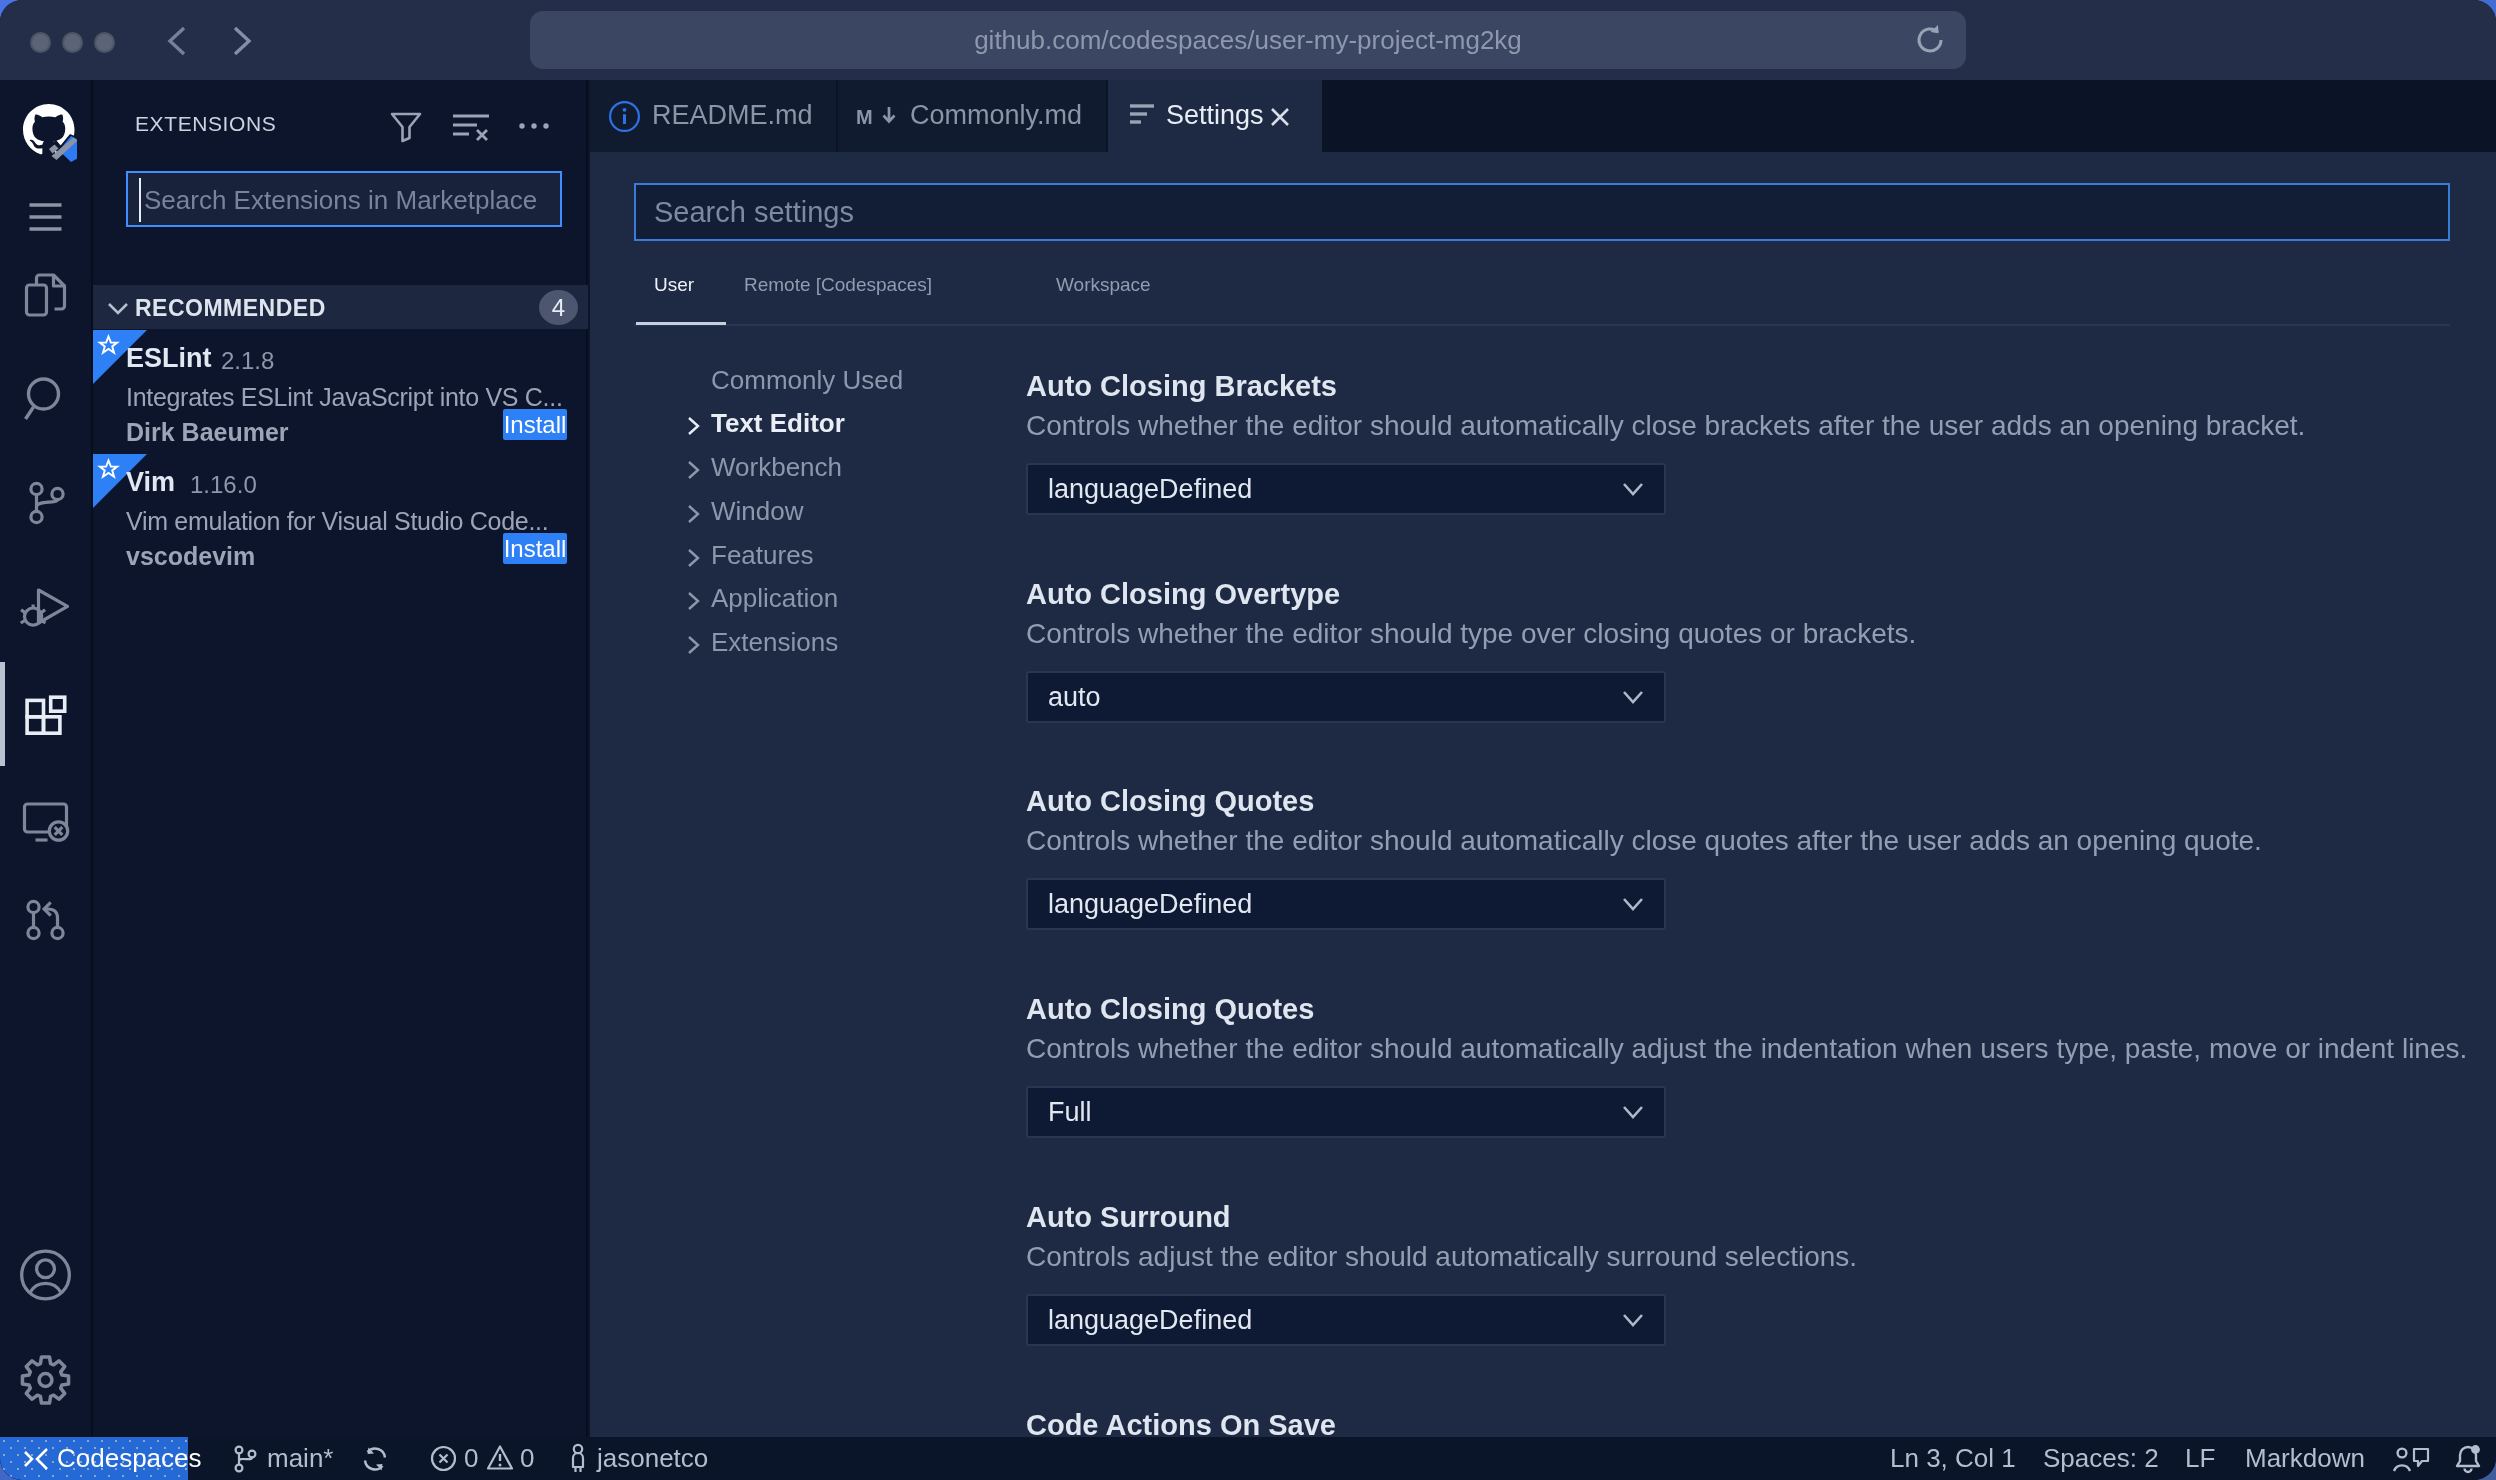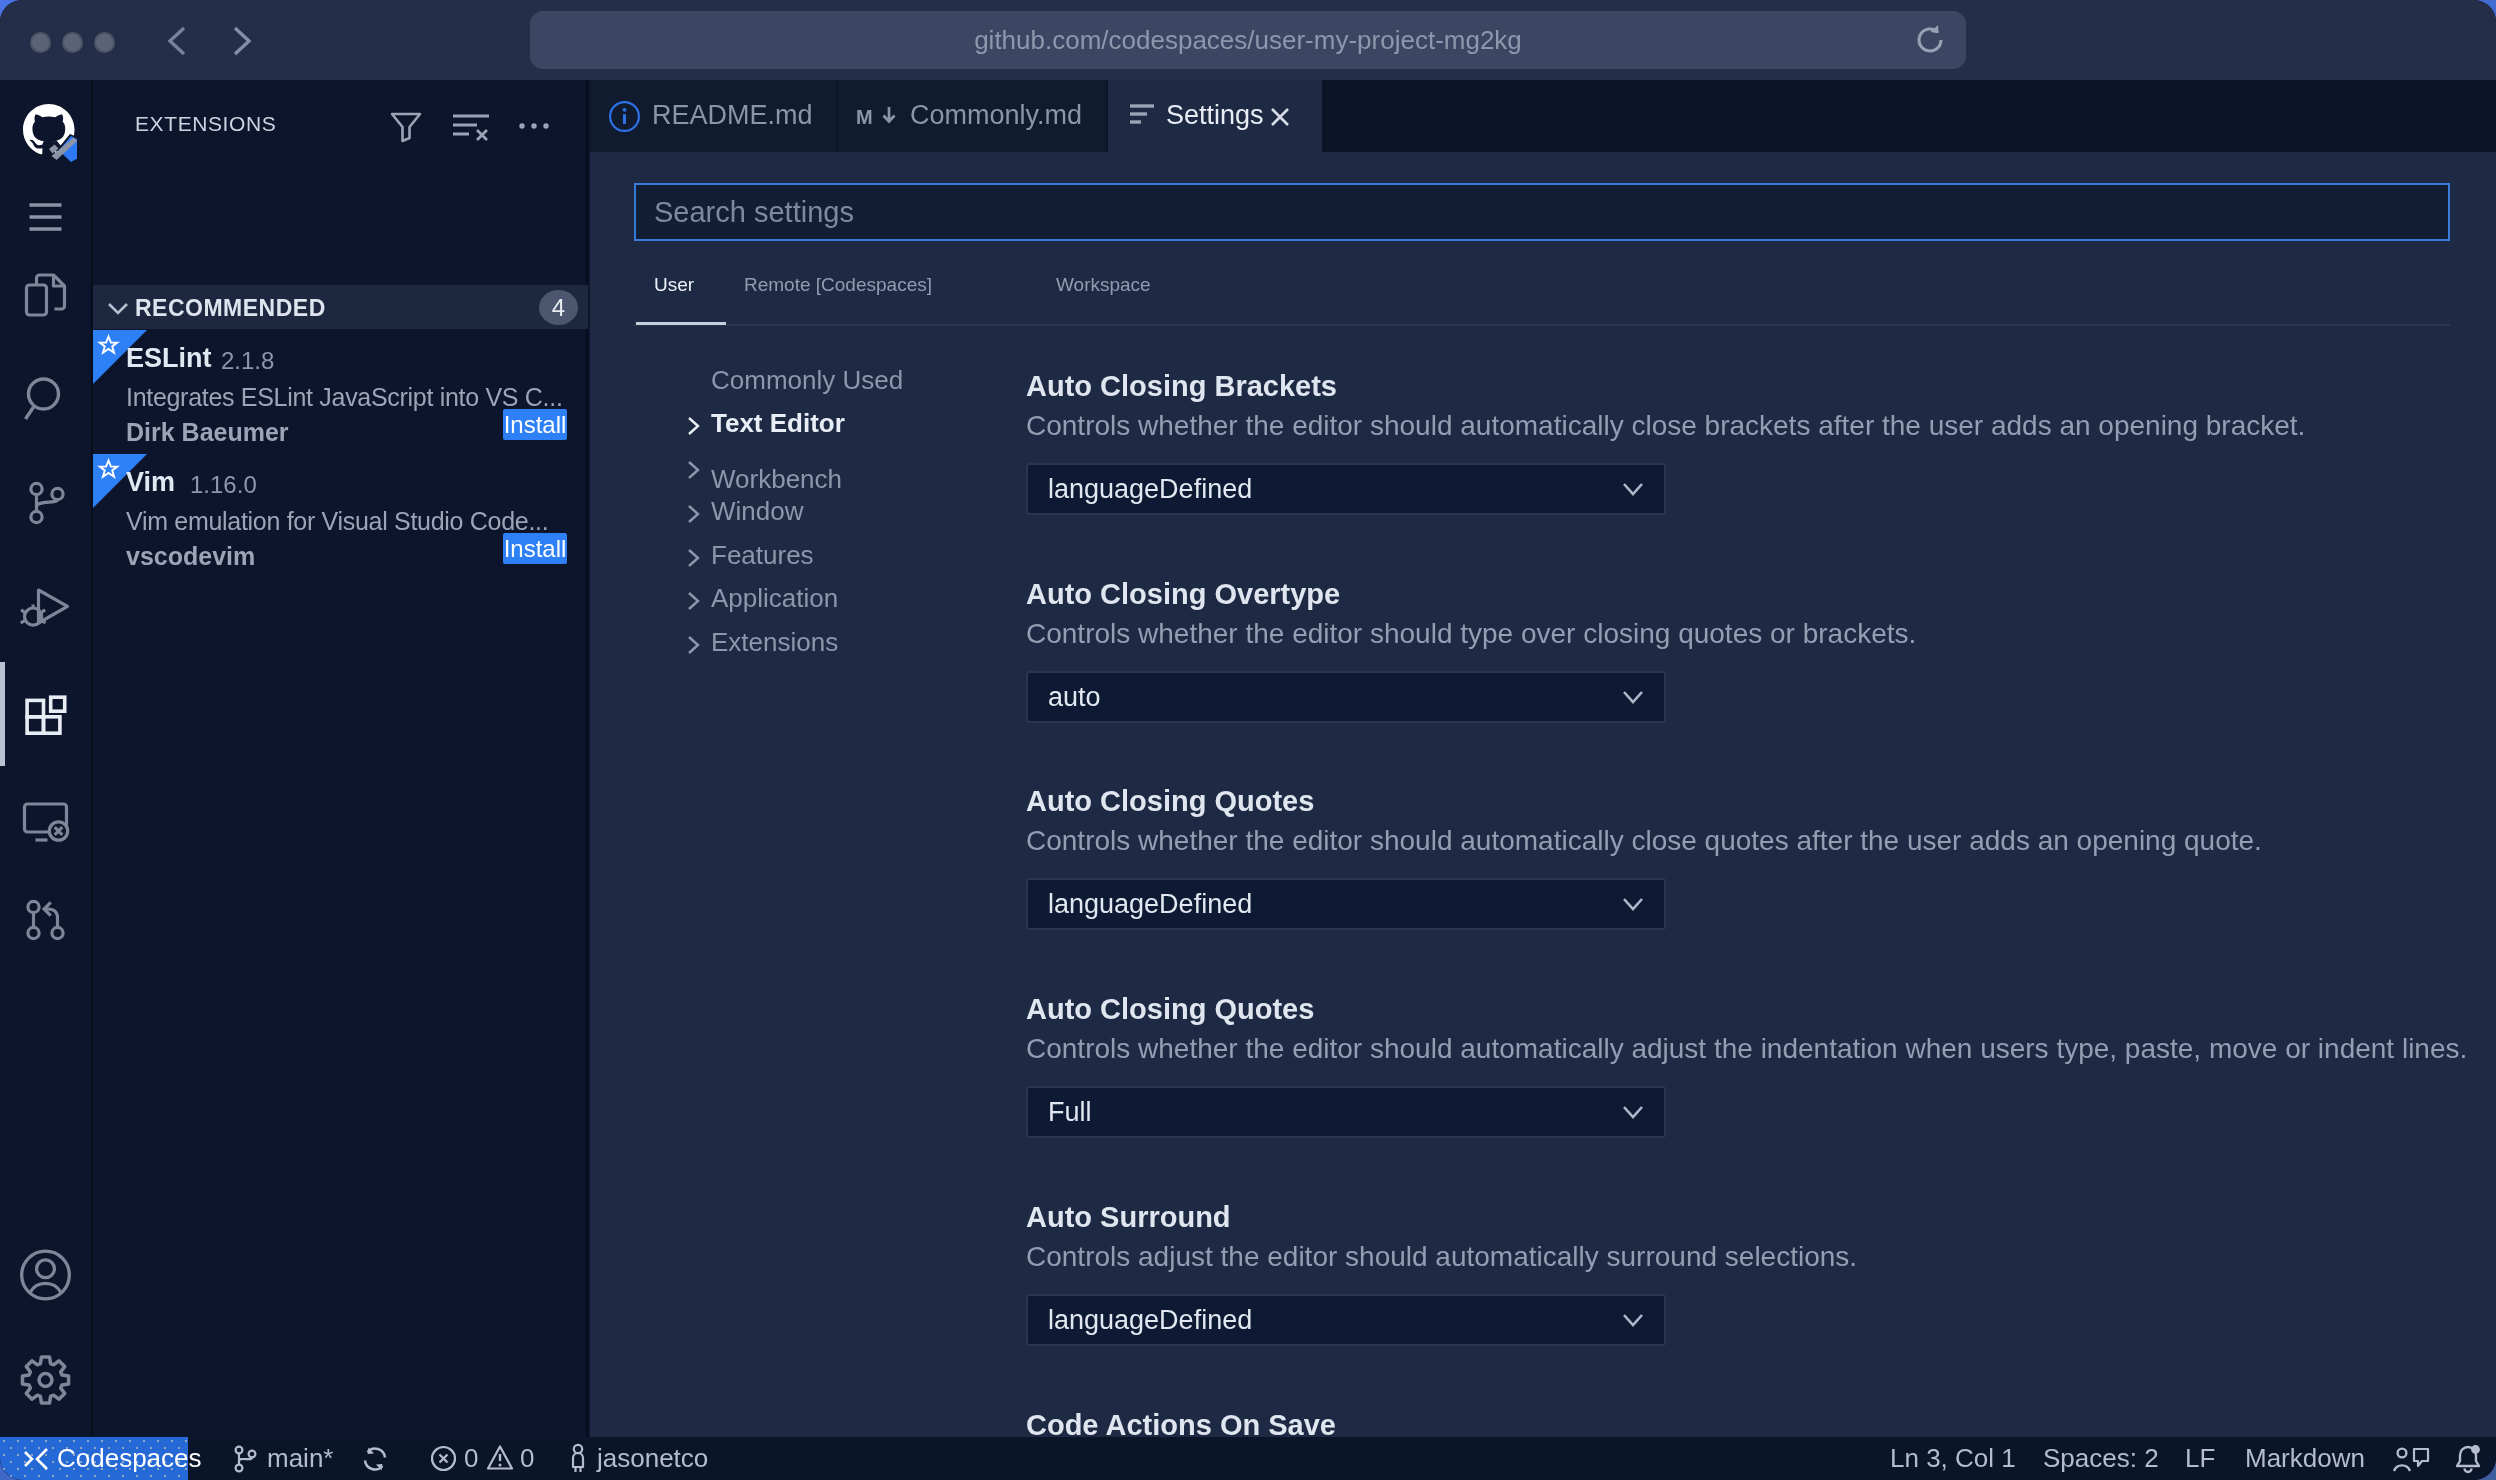--- a/index.html
+++ b/index.html
@@ -184,20 +184,24 @@
       </svg>
     <svg class="abs" style="left:358px;top:32px;" width="40" height="32" viewBox="0 0 40 32">
         <path d="M2 4 H38 M2 13 H26 M2 22 H18" stroke="#9aa4b6" stroke-width="3"></path>
         <path d="M26 18 L36 28 M36 18 L26 28" stroke="#9aa4b6" stroke-width="2.8"></path>
       </svg>
     <svg class="abs" style="left:424px;top:41px;" width="34" height="10" viewBox="0 0 34 10">
         <circle cx="5" cy="5" r="2.7" fill="#9aa4b6"></circle>
         <circle cx="17" cy="5" r="2.7" fill="#9aa4b6"></circle>
         <circle cx="29" cy="5" r="2.7" fill="#9aa4b6"></circle>
       </svg>
+    <div class="sbsearch">
+      <div class="cursor"></div>
+      <div class="ph">Search Extensions in Marketplace</div>
+    </div>
     <div class="sechdr" style="top:205px;">
       <svg class="abs" style="left:13px;top:14px;" width="24" height="20" viewBox="0 0 24 20">
           <path d="M3 5 L12 14 L21 5" stroke="#b6bfcd" stroke-width="2.6" fill="none"></path>
         </svg>
       <div class="lbl">RECOMMENDED</div>
       <div class="badge" style="left:446px;width:39px;height:35px;line-height:35px;border-radius:50%;">4</div>
     </div>
     <div class="ext" style="top:250px;">
       <div class="ribbon">
           <svg width="23" height="23" viewBox="0 0 24 24">
@@ -264,21 +268,21 @@
       <div class="stab" style="left:422px;">Workspace</div>
     </div>
     <div class="titem" style="top:213px;">Commonly Used</div>
     <svg class="abs tchev" style="top:262px;" width="18" height="24" viewBox="0 0 18 24">
         <path d="M5 4 L14 12 L5 20" stroke="#e9eef6" stroke-width="2.4" fill="none"></path>
       </svg>
     <div class="titem on" style="top:256px;">Text Editor</div>
     <svg class="abs tchev" style="top:306px;" width="18" height="24" viewBox="0 0 18 24">
         <path d="M5 4 L14 12 L5 20" stroke="#8d97ab" stroke-width="2.4" fill="none"></path>
       </svg>
-    <div class="titem" style="top:300px;margin-top:12px;">Workbench</div>
+    <div class="titem" style="top:300px;">Workbench</div>
     <svg class="abs tchev" style="top:350px;" width="18" height="24" viewBox="0 0 18 24">
         <path d="M5 4 L14 12 L5 20" stroke="#8d97ab" stroke-width="2.4" fill="none"></path>
       </svg>
     <div class="titem" style="top:344px;">Window</div>
     <svg class="abs tchev" style="top:394px;" width="18" height="24" viewBox="0 0 18 24">
         <path d="M5 4 L14 12 L5 20" stroke="#8d97ab" stroke-width="2.4" fill="none"></path>
       </svg>
     <div class="titem" style="top:388px;">Features</div>
     <svg class="abs tchev" style="top:437px;" width="18" height="24" viewBox="0 0 18 24">
         <path d="M5 4 L14 12 L5 20" stroke="#8d97ab" stroke-width="2.4" fill="none"></path>

